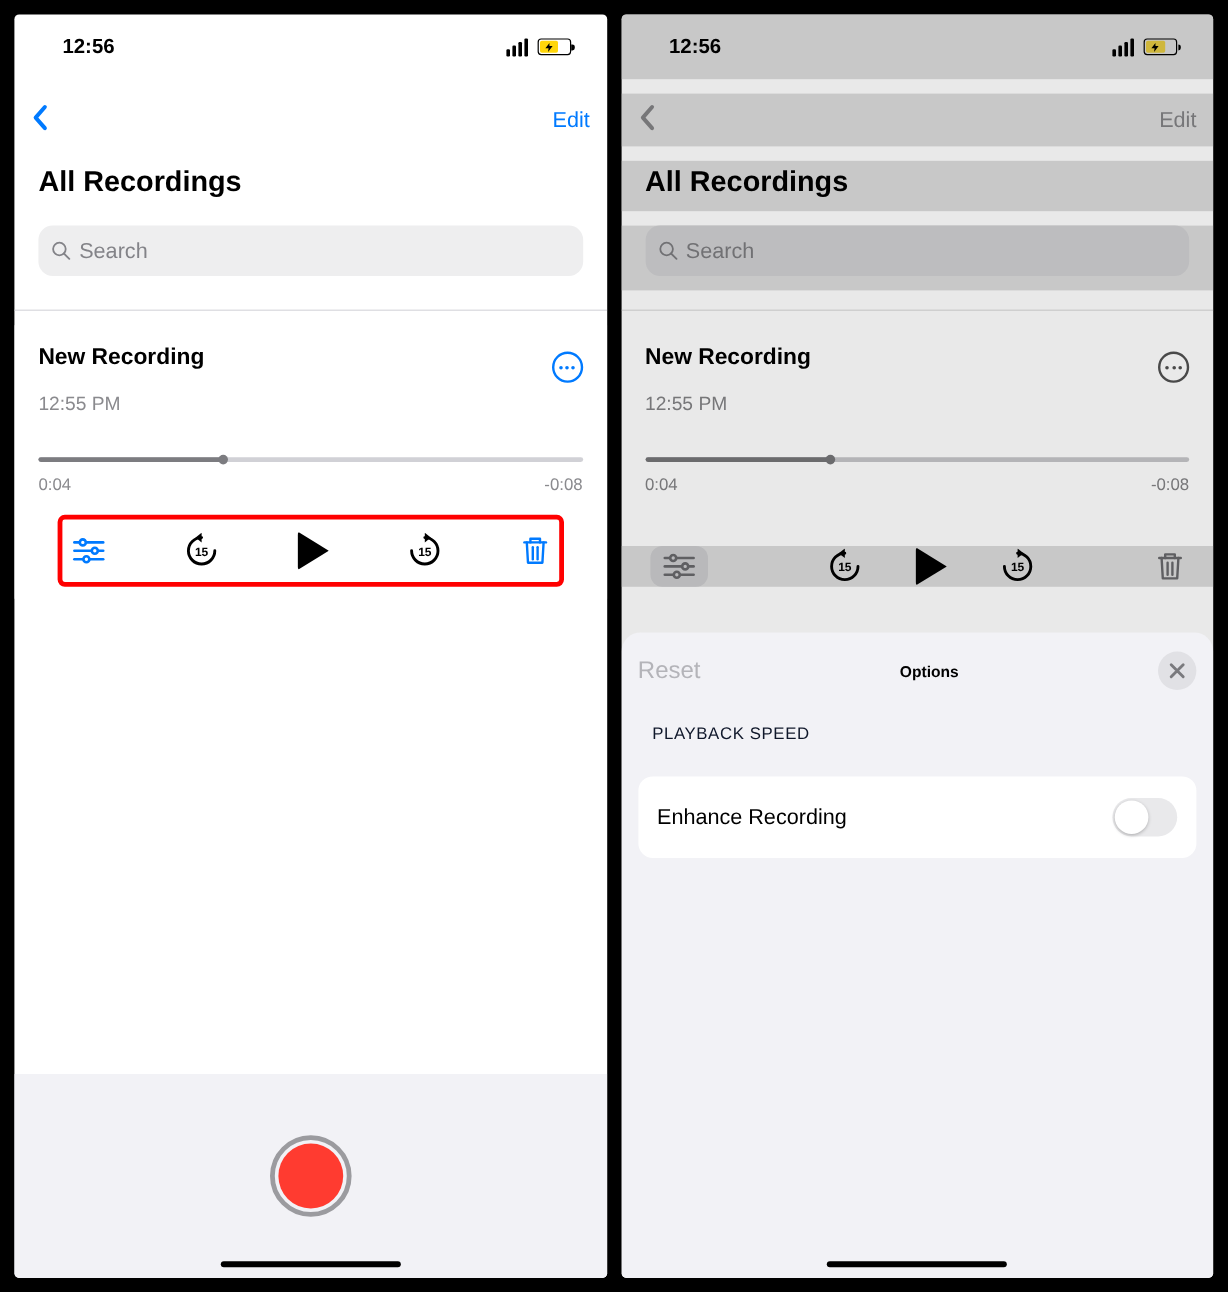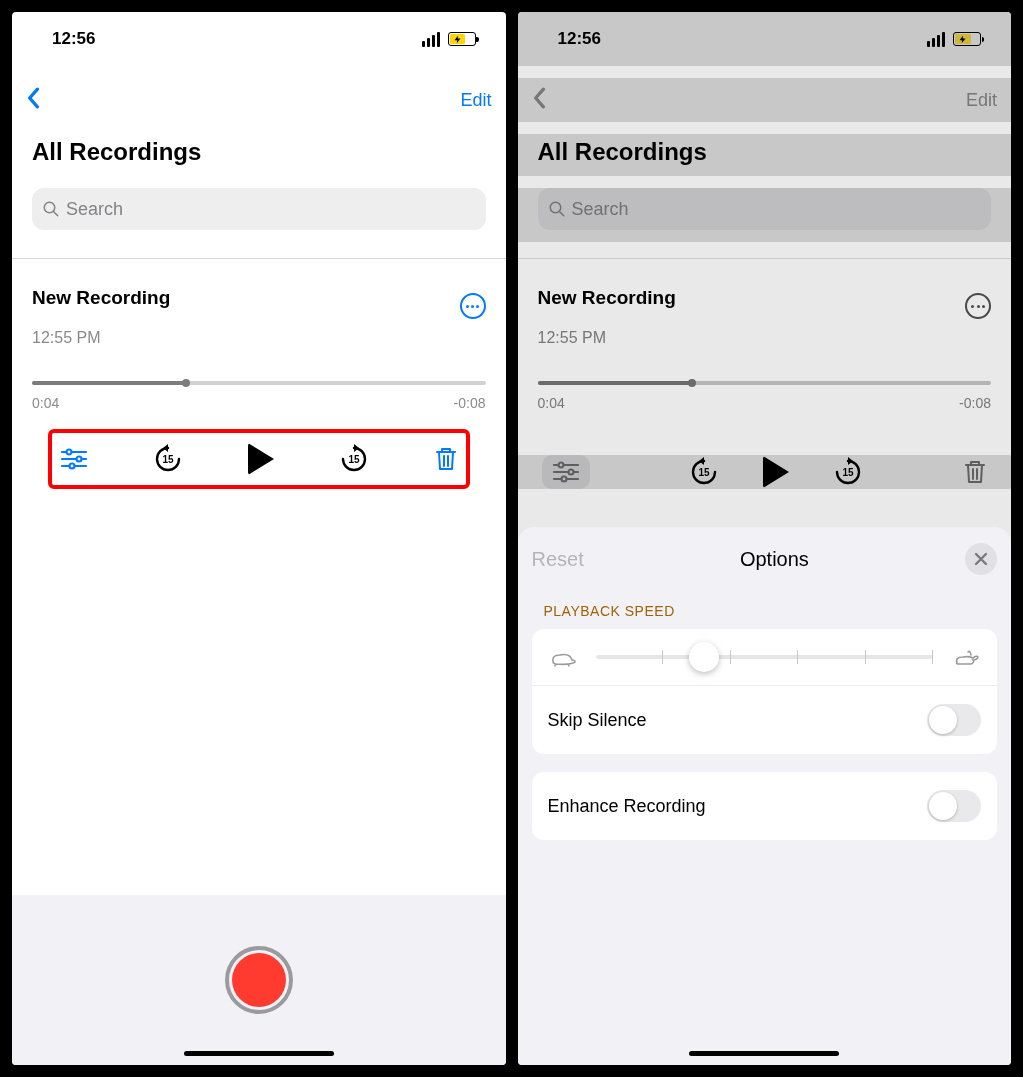--- a/index.html
+++ b/index.html
@@ -134,26 +134,26 @@
   width:150px; height:5px; border-radius:3px; background:#000;
 }
 
 .sheet{
   background:#f2f2f6; border-radius:16px 16px 0 0;
   margin-top: 26px; flex:1; padding: 16px 14px 0 14px;
   display:flex; flex-direction:column;
 }
 .sheet-head{display:flex;align-items:center;justify-content:space-between;}
 .sheet-reset{color:#b4b4b9; font-size:20px;}
-.sheet-title{font-size:20px; font-weight:400;text-align:right;}
+.sheet-title{font-size:13px; font-weight:700;text-align:right;}
 .sheet-close{
   width:32px;height:32px;border-radius:50%;background:#e1e1e5;
   display:flex;align-items:center;justify-content:center;color:#7a7a7e;font-weight:700;
 }
-.section-label{color:#a16207;font-size:14px;letter-spacing:0.5px;margin:28px 12px 10px 12px;}
+.section-label{color:#0f172a;font-size:14px;letter-spacing:0.5px;margin:28px 12px 10px 12px;}
 .card{background:#fff;border-radius:12px;}
 .speed-row{display:flex;align-items:center;gap:18px;padding:18px 16px;}
 .ticks{flex:1;position:relative;height:4px;background:#e5e5ea;border-radius:2px;}
 .ticks::before{content:"";position:absolute;left:0;right:0;top:-5px;bottom:-5px;
   background: repeating-linear-gradient(to right, transparent 0, transparent calc(20% - 1px), #c7c7cc calc(20% - 1px), #c7c7cc 20%);
 }
 .speed-knob{
   position:absolute;top:50%;left:32%;width:30px;height:30px;border-radius:50%;
   background:#fff;box-shadow:0 2px 6px rgba(0,0,0,0.25);transform:translate(-50%,-50%);
 }
@@ -397,38 +397,20 @@
       <div class="sheet-reset">Reset</div>
       <div class="sheet-title">Options</div>
       <div class="sheet-close">
         <svg width="14" height="14" viewBox="0 0 14 14">
             <path d="M2 2 L12 12 M12 2 L2 12" stroke="#7a7a7e" stroke-width="2.4" stroke-linecap="round"></path>
           </svg>
       </div>
     </div>
 
     <div class="section-label">PLAYBACK SPEED</div>
-    <div class="card">
-      <div class="speed-row">
-        <svg width="30" height="20" viewBox="0 0 30 20">
-            <path d="M5 14 Q4 8 12 8 Q22 6 24 13 Q27 13 27 15 L25 16 Q20 18 8 17 Q5 17 5 14 Z M8 17 L7 19 M20 17 L21 19" stroke="#9a9a9e" stroke-width="1.6" fill="none" stroke-linecap="round"></path>
-          </svg>
-        <div class="ticks">
-          <div class="speed-knob"></div>
-        </div>
-        <svg width="30" height="20" viewBox="0 0 30 20">
-            <path d="M6 16 Q4 10 12 10 Q18 9 22 11 Q26 8 27 10 Q26 13 22 13 Q24 15 20 17 L7 17 Q5 17 6 16 Z M17 5 Q19 3 20 8" stroke="#9a9a9e" stroke-width="1.6" fill="none" stroke-linecap="round"></path>
-          </svg>
-      </div>
-      <div style="height:1px;background:#eee"></div>
-      <div class="toggle-row">
-        <span>Skip Silence</span>
-        <div class="toggle"></div>
-      </div>
-    </div>
 
     <div class="gap"></div>
     <div class="card">
       <div class="toggle-row">
         <span>Enhance Recording</span>
         <div class="toggle"></div>
       </div>
     </div>
   </div>
 

